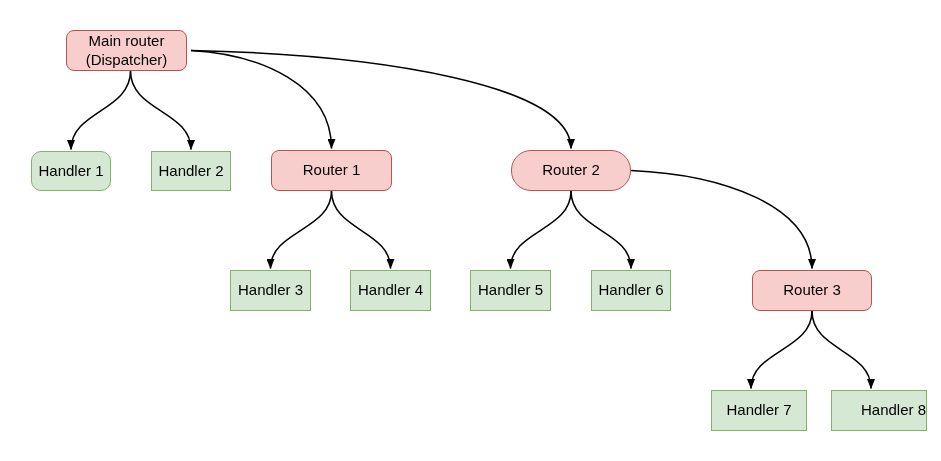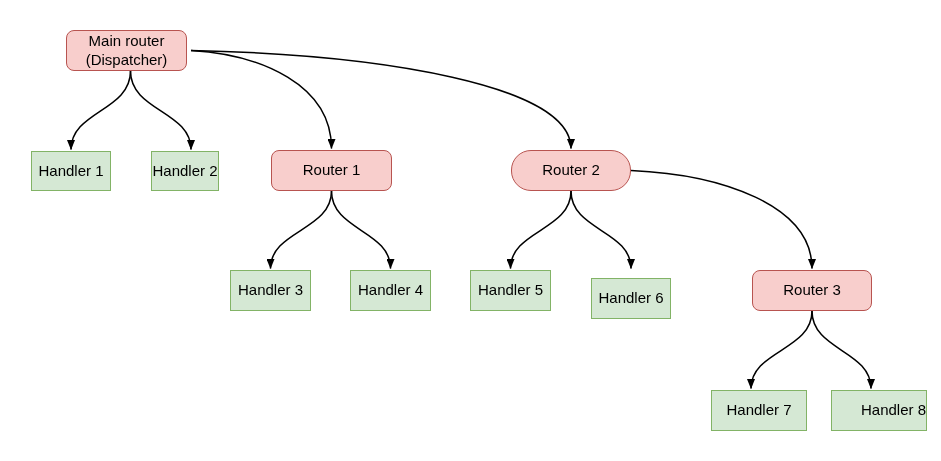--- a/index.html
+++ b/index.html
@@ -65,25 +65,25 @@
         <path d="M 571 191 C 571 230.5, 510.5 230.5, 510.5 268.5" fill="none" stroke="#000000" stroke-width="1.5" marker-end="url(#arrowhead)"></path>
         <path d="M 571 191 C 571 230.5, 631 230.5, 631 268.5" fill="none" stroke="#000000" stroke-width="1.5" marker-end="url(#arrowhead)"></path>
         <path d="M 631 170.5 C 721.5 174.5, 812 205, 812 268.5" fill="none" stroke="#000000" stroke-width="1.5" marker-end="url(#arrowhead)"></path>
         <path d="M 812 311 C 812 350.5, 751 350.5, 751 388.5" fill="none" stroke="#000000" stroke-width="1.5" marker-end="url(#arrowhead)"></path>
         <path d="M 812 311 C 812 350.5, 871 350.5, 871 388.5" fill="none" stroke="#000000" stroke-width="1.5" marker-end="url(#arrowhead)"></path>
       </g>
   </svg>
   <div id="nodes-layer">
       <div class="node router" style="left: 66px; top: 30px; width: 121px; height: 41px;"><span>Main router
 (Dispatcher)</span></div>
-      <div class="node handler" style="left: 31px; top: 151px; width: 80px; height: 40px;"><span>Handler 1</span></div>
-      <div class="node handler" style="left: 151px; top: 151px; width: 68px; height: 40px;"><span>Handler 2</span></div>
+      <div class="node handler" style="left: 31px; top: 151px; width: 80px; height: 40px; border-radius: 10px;"><span>Handler 1</span></div>
+      <div class="node handler" style="left: 151px; top: 151px; width: 80px; height: 40px;"><span>Handler 2</span></div>
       <div class="node router" style="left: 271px; top: 150px; width: 121px; height: 41px;"><span>Router 1</span></div>
       <div class="node handler" style="left: 230px; top: 270px; width: 81px; height: 41px;"><span>Handler 3</span></div>
       <div class="node handler" style="left: 350px; top: 270px; width: 81px; height: 41px;"><span>Handler 4</span></div>
       <div class="node router" style="left: 511px; top: 150px; width: 120px; height: 41px; border-radius: 20px;"><span>Router 2</span></div>
       <div class="node handler" style="left: 470px; top: 270px; width: 81px; height: 41px;"><span>Handler 5</span></div>
-      <div class="node handler" style="left: 591px; top: 270px; width: 80px; height: 41px; margin-top: 8px;"><span>Handler 6</span></div>
+      <div class="node handler" style="left: 591px; top: 270px; width: 80px; height: 41px;"><span>Handler 6</span></div>
       <div class="node router" style="left: 752px; top: 270px; width: 120px; height: 41px;"><span>Router 3</span></div>
       <div class="node handler" style="left: 711px; top: 390px; width: 96px; height: 41px;"><span>Handler 7</span></div>
       <div class="node handler" style="left: 831px; top: 390px; width: 96px; height: 41px; justify-content: flex-end;"><span>Handler 8</span></div>
     </div>
 </div>
 
 </body></html>

